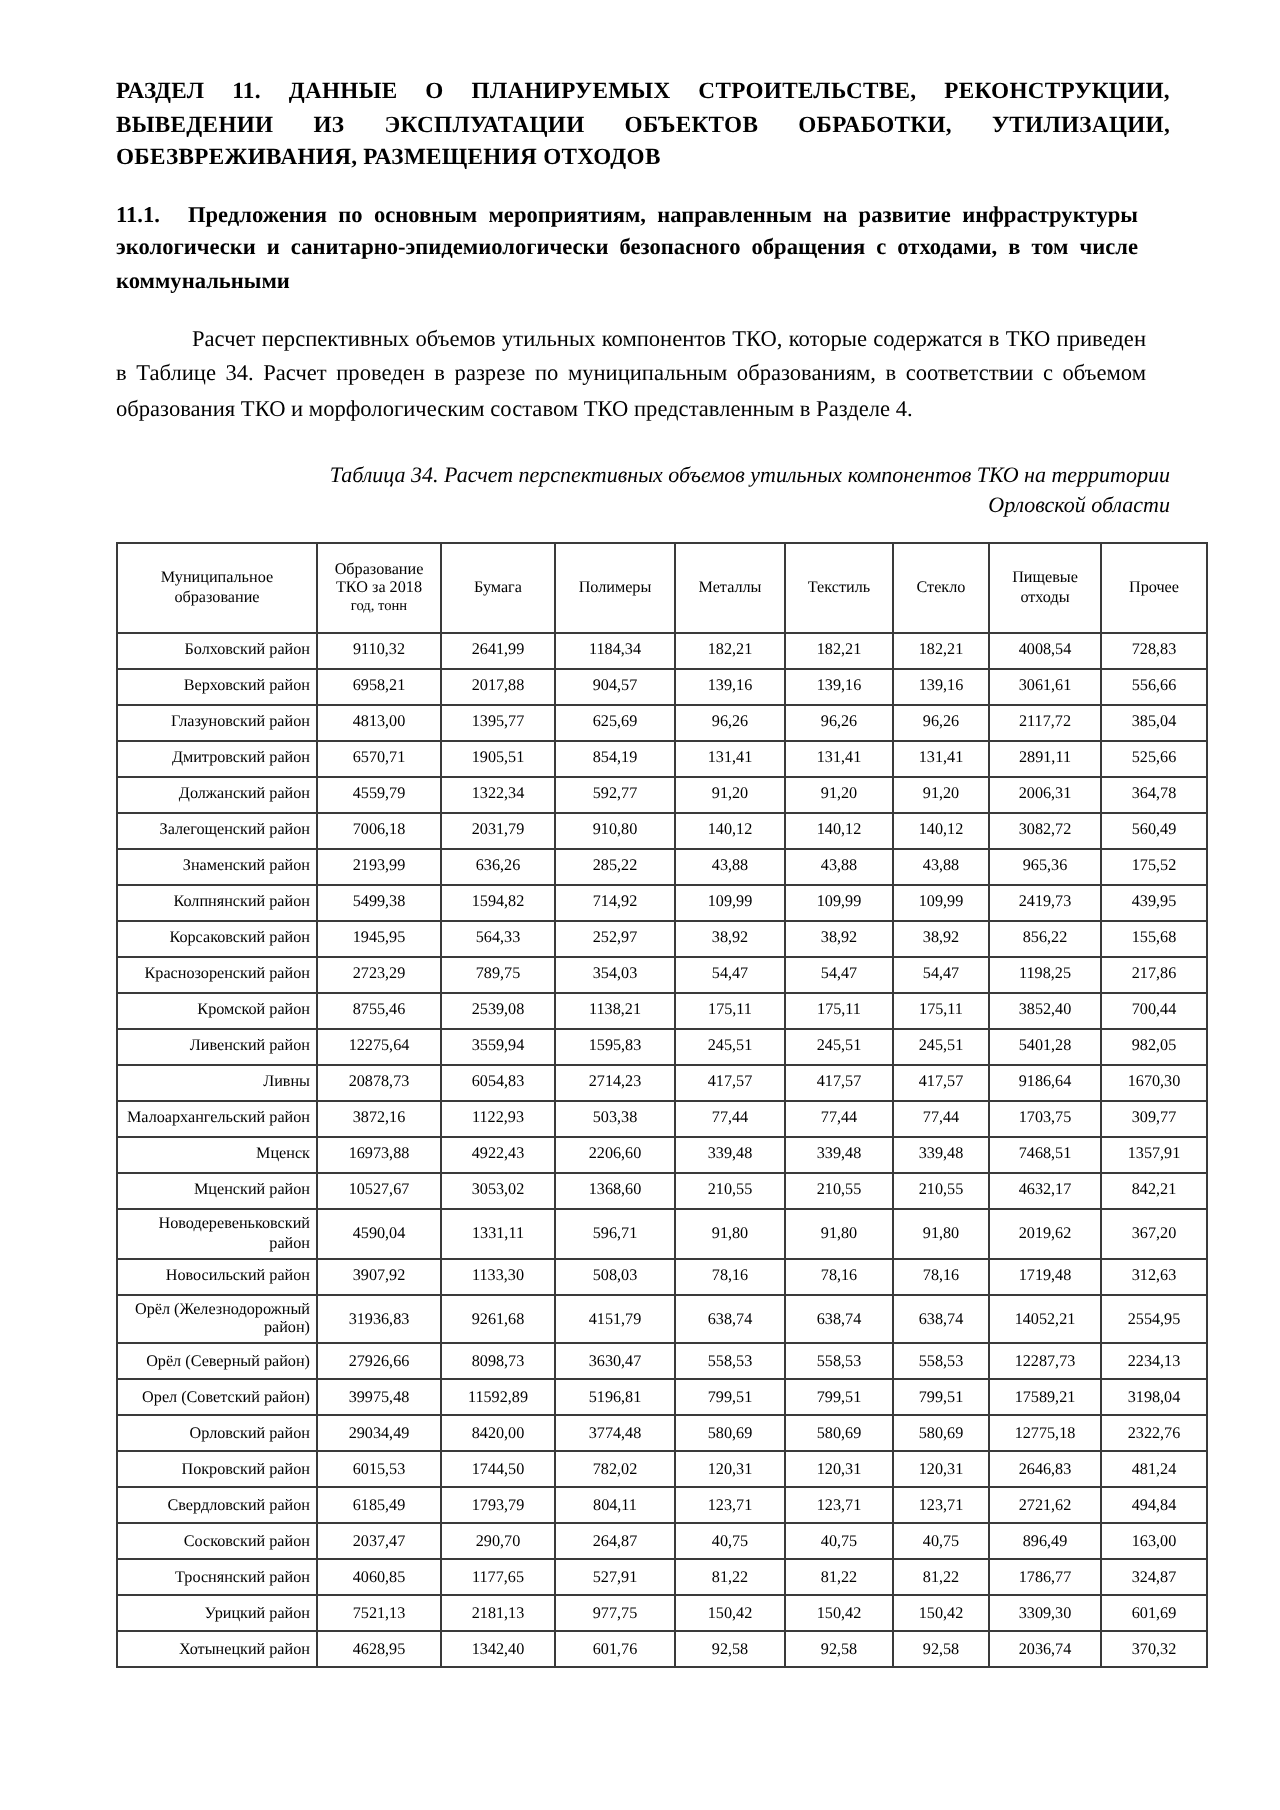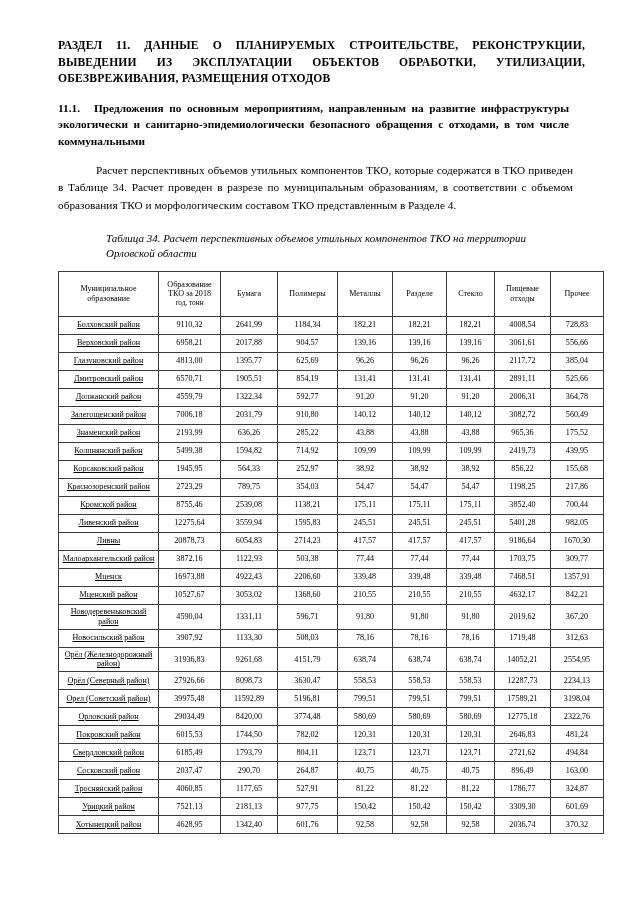--- a/index.html
+++ b/index.html
@@ -54,21 +54,21 @@
     text-align-last: left;
     text-indent: 38px;
     margin: 13px 12px 0 0;
   }
 
   
   .table-caption {
     font-size: 11px;
     font-style: italic;
     line-height: 1.42;
-    text-align: left;
+    text-align: right;
     margin: 17px 0 9px 0;
     padding-left: 48px;
   }
 
   
   table.data-table {
     border-collapse: collapse;
     width: 527px;
     table-layout: fixed;
     margin: 0;
@@ -84,23 +84,22 @@
   }
   table.data-table thead th {
     text-align: center;
     padding: 4px 2px;
     height: 36px;
   }
   table.data-table tbody td {
     height: 13px;
   }
   td.mun {
-    text-align: center;
+    text-align: right;
     padding-left: 4px;
-    text-decoration: underline;
   }
   td.num {
     text-align: center;
   }
   
   col.c0 { width: 100px; }
   col.c1 { width: 62px; }
   col.c2 { width: 57px; }
   col.c3 { width: 60px; }
   col.c4 { width: 55px; }
@@ -157,21 +156,21 @@
         <th>
           <span>Бумага</span>
         </th>
         <th>
           <span>Полимеры</span>
         </th>
         <th>
           <span>Металлы</span>
         </th>
         <th>
-          <span>Разделе</span>
+          <span>Текстиль</span>
         </th>
         <th>
           <span>Стекло</span>
         </th>
         <th>
           <span>Пищевые отходы</span>
         </th>
         <th>
           <span>Прочее</span>
         </th>

